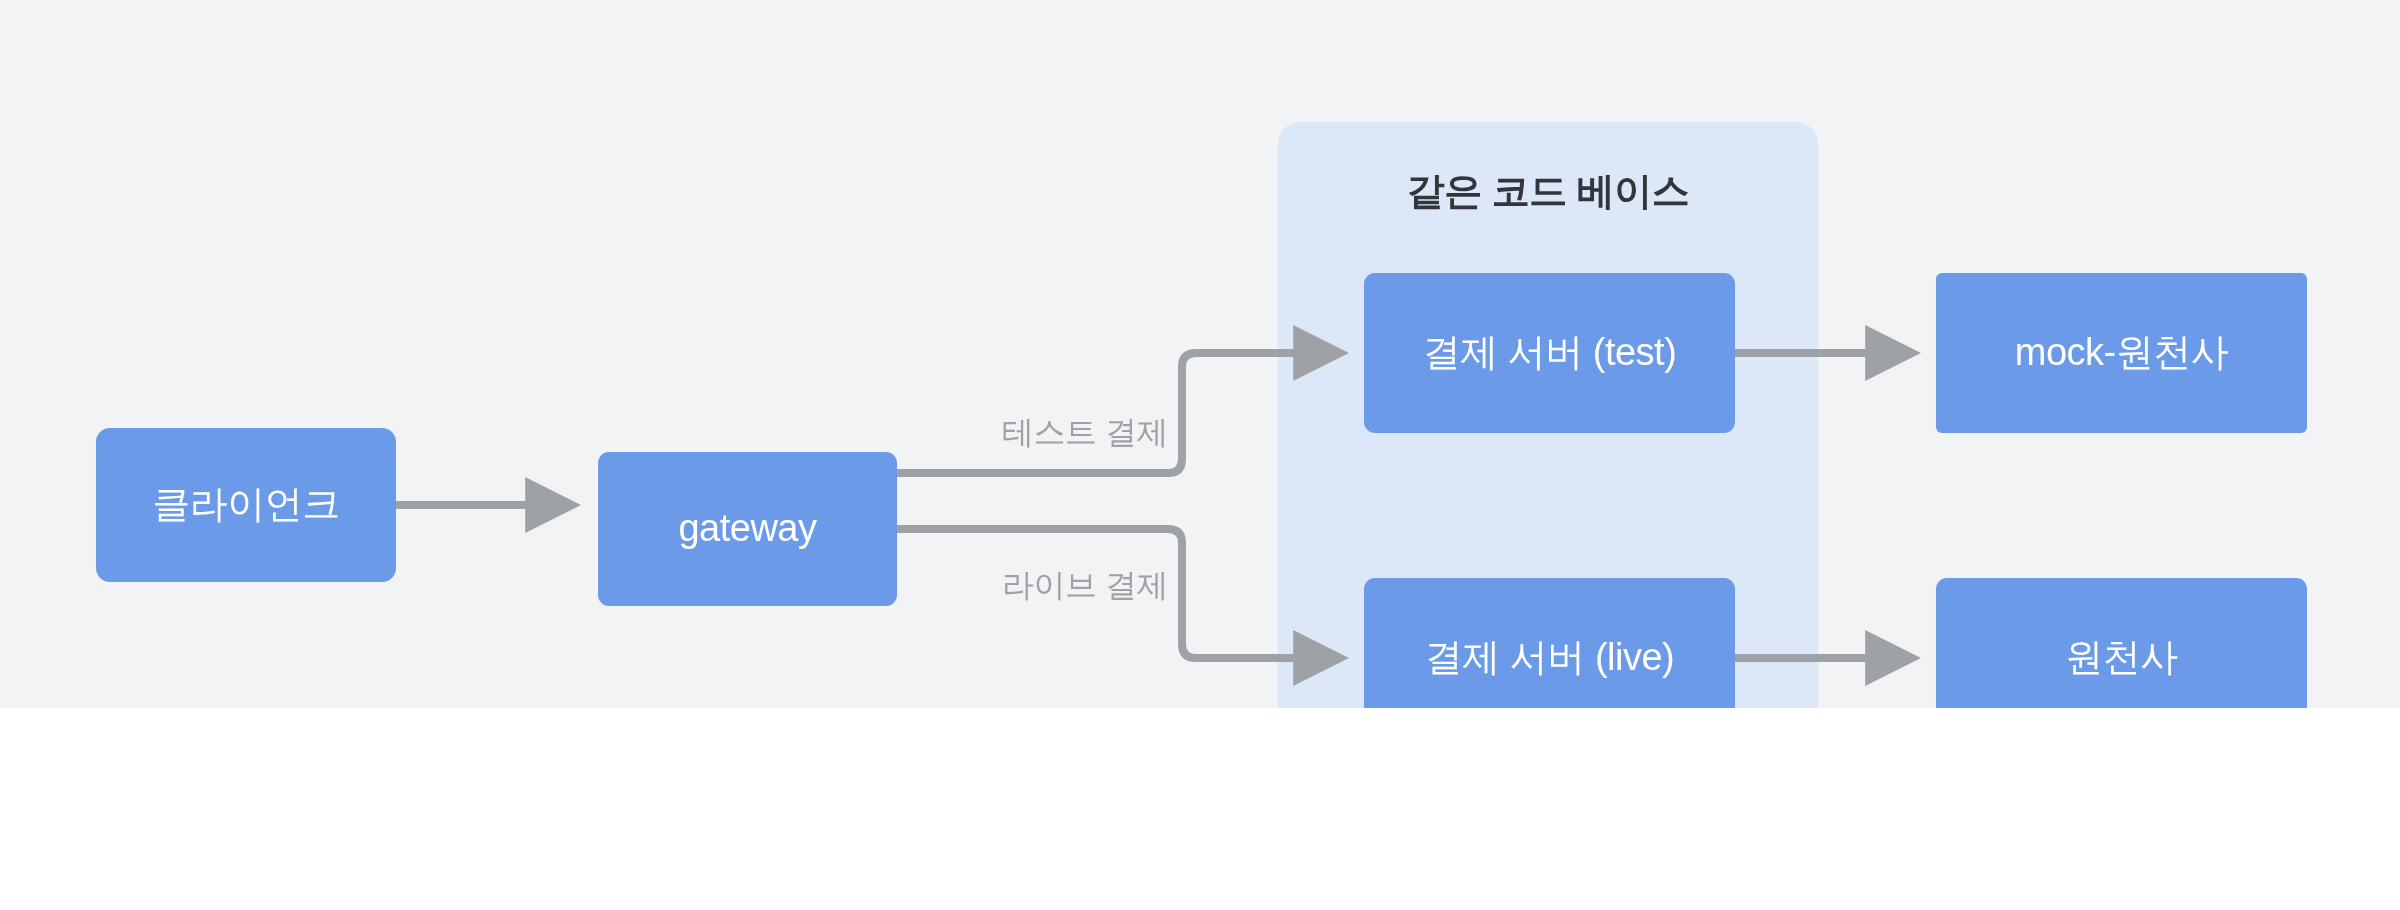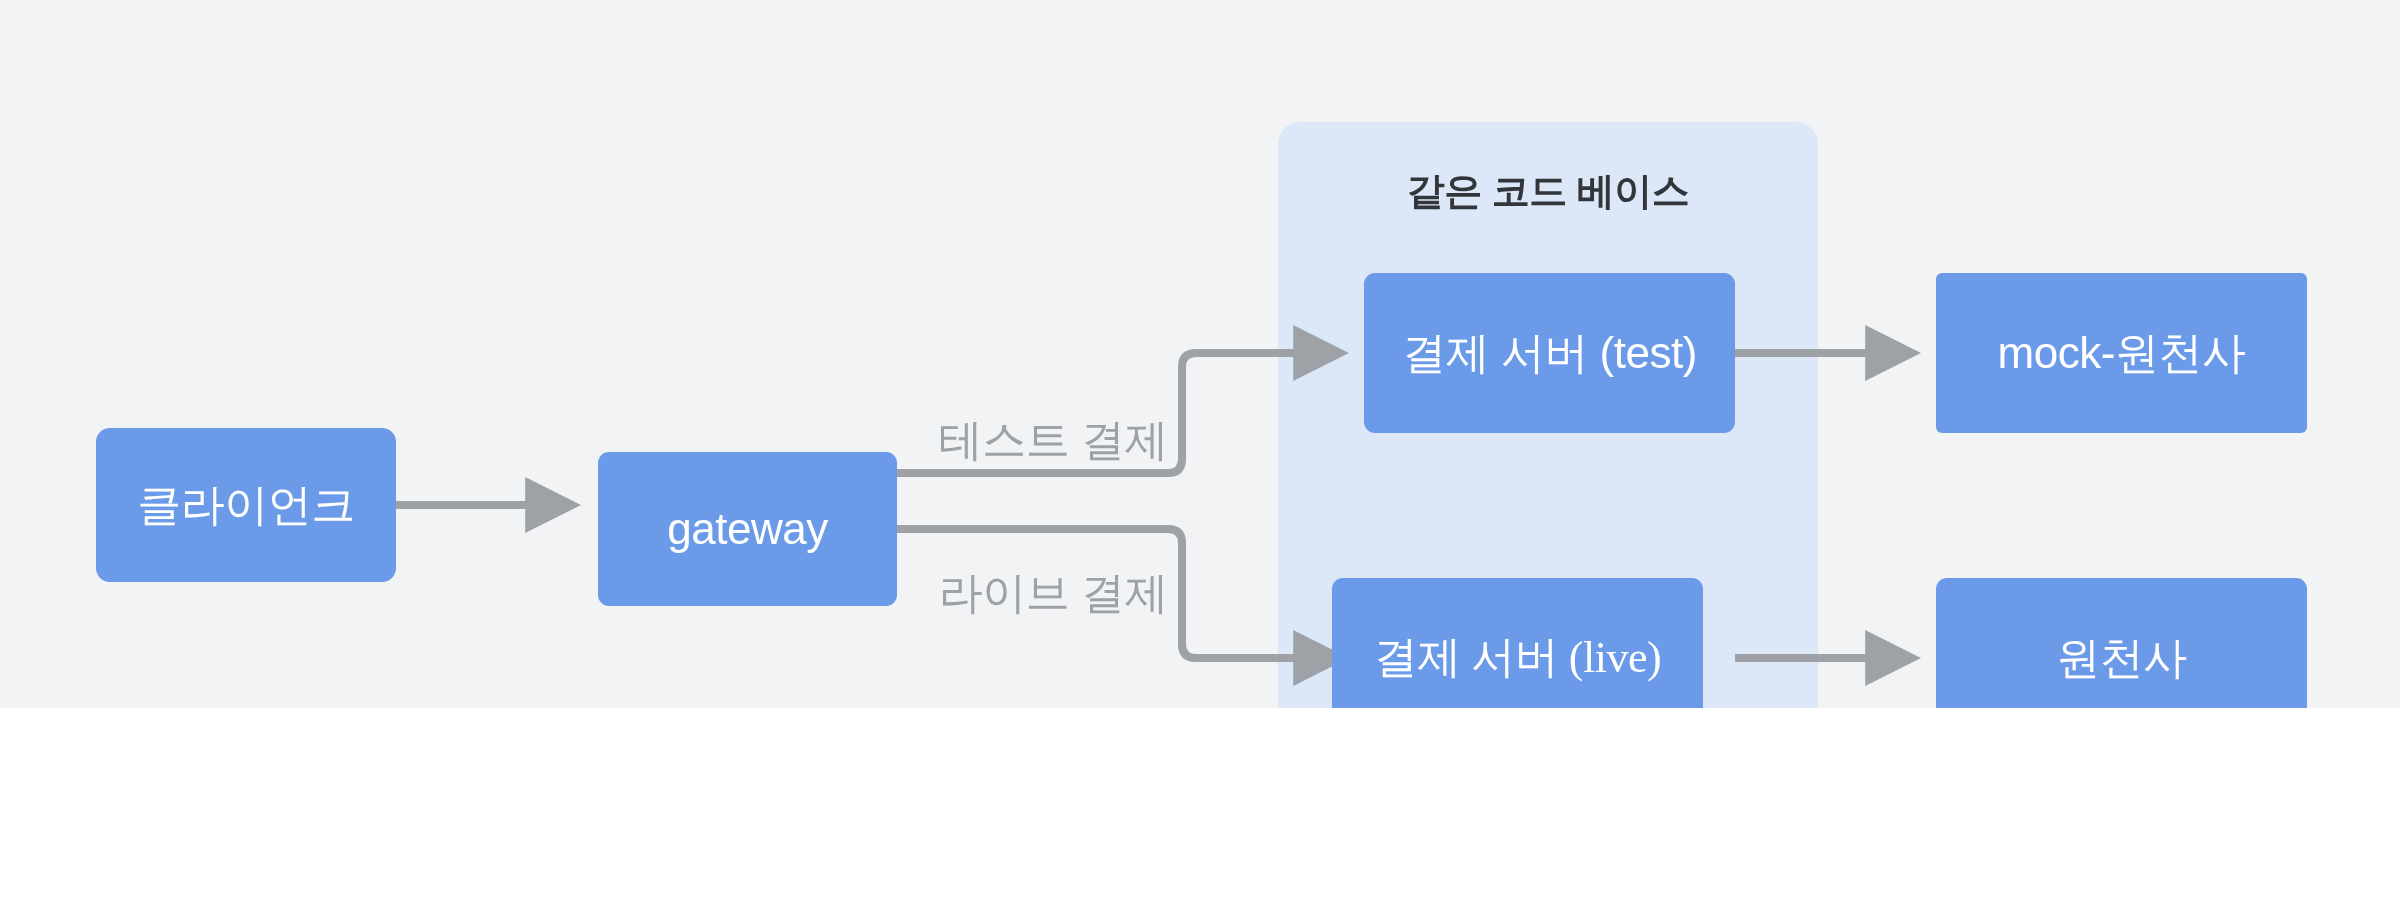--- a/index.html
+++ b/index.html
@@ -42,30 +42,30 @@
   }
   .node {
     position: absolute;
     background: #6B9BE8;
     border-radius: 11px;
     display: flex;
     align-items: center;
     justify-content: center;
     box-sizing: border-box;
     color: #ffffff;
-    font-size: 44px;
+    font-size: 38px;
     font-weight: 400;
     letter-spacing: -0.5px;
     text-align: center;
     line-height: 1.2;
   }
   .edge-label {
     position: absolute;
     color: #9EA2A6;
-    font-size: 44px;
+    font-size: 32px;
     font-weight: 400;
     letter-spacing: -0.5px;
     white-space: nowrap;
     text-align: right;
   }
 </style>
 </head>
 <body>
 
 <div id="canvas">
@@ -101,21 +101,21 @@
   </div>
 
   <div class="node" style="left:598px; top:452px; width:299px; height:154px;">
     <span>gateway</span>
   </div>
 
   <div class="node" style="left:1364px; top:273px; width:371px; height:160px;">
     <span>결제 서버 (test)</span>
   </div>
 
-  <div class="node" style="left:1332px; top:578px; width:371px; height:160px;font-family:Liberation Serif, serif;">
+  <div class="node" style="left:1364px; top:578px; width:371px; height:160px;">
     <span>결제 서버 (live)</span>
   </div>
 
   <div class="node" style="left:1936px; top:273px; width:371px; height:160px;border-radius:6px;">
     <span>mock-원천사</span>
   </div>
 
   <div class="node" style="left:1936px; top:578px; width:371px; height:160px;">
     <span>원천사</span>
   </div>

